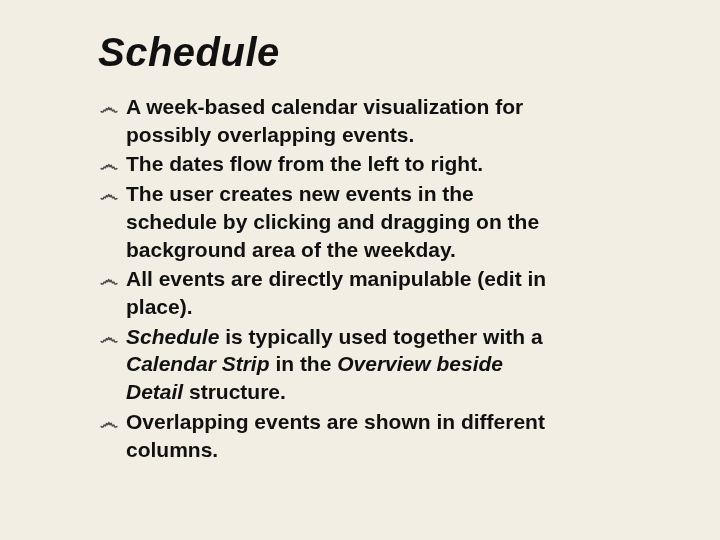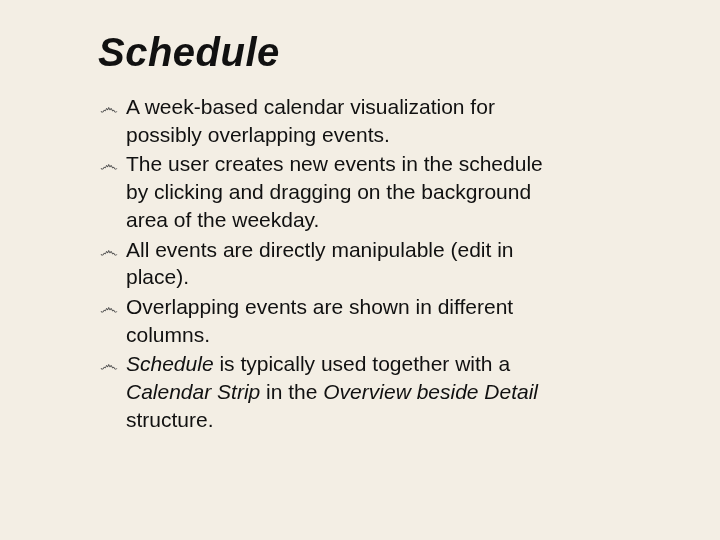--- a/index.html
+++ b/index.html
@@ -27,20 +27,21 @@
     font-weight: bold;
     font-size: 40px;
     margin: 0 0 18px -2px;
     letter-spacing: 0.5px;
     color: #111;
   }
   ul.bullets {
     list-style: none;
     margin: 0;
     padding: 0;
+    font-weight: bold;
   }
   ul.bullets > li {
     position: relative;
     font-size: 21px;
     line-height: 1.32;
     margin: 0 0 2px 0;
     padding-left: 26px;
     text-indent: -26px;
     color: #111;
   }
@@ -56,18 +57,19 @@
   .run { text-indent: 0; }
   .italic { font-style: italic; }
 </style>
 </head>
 <body>
 
 <div class="slide">
   <h1 class="title">Schedule</h1>
   <ul class="bullets">
       <li><span class="bullet-icon">෴</span><span class="run">A week-based calendar visualization for possibly overlapping events.</span></li>
+      <li><span class="bullet-icon">෴</span><span class="run">The dates flow from the left to right.</span></li>
       <li><span class="bullet-icon">෴</span><span class="run">The user creates new events in the schedule by clicking and dragging on the background area of the weekday.</span></li>
       <li><span class="bullet-icon">෴</span><span class="run">All events are directly manipulable (edit in place).</span></li>
+      <li><span class="bullet-icon">෴</span><span class="run italic">Schedule</span><span class="run"> is typically used together with a </span><span class="run italic">Calendar Strip</span><span class="run"> in the </span><span class="run italic">Overview beside Detail</span><span class="run"> structure.</span></li>
       <li><span class="bullet-icon">෴</span><span class="run">Overlapping events are shown in different columns.</span></li>
-      <li><span class="bullet-icon">෴</span><span class="run italic">Schedule</span><span class="run"> is typically used together with a </span><span class="run italic">Calendar Strip</span><span class="run"> in the </span><span class="run italic">Overview beside Detail</span><span class="run"> structure.</span></li>
     </ul>
 </div>
 
 </body></html>

